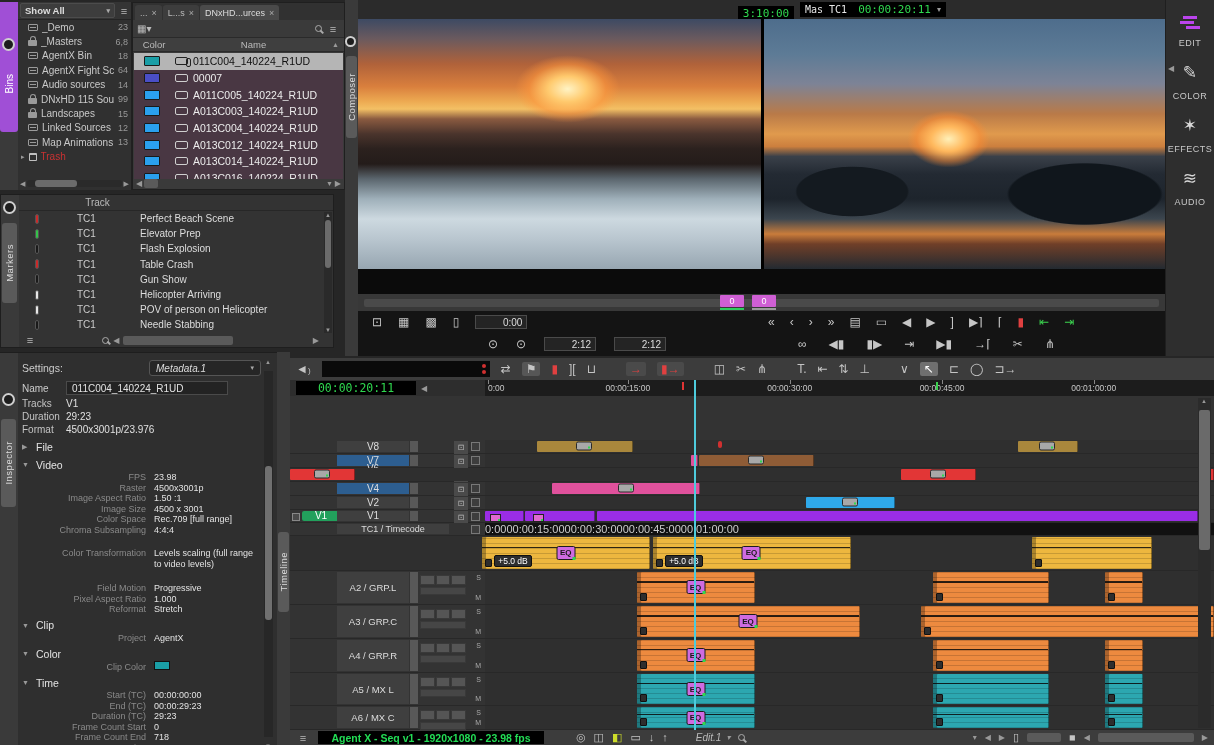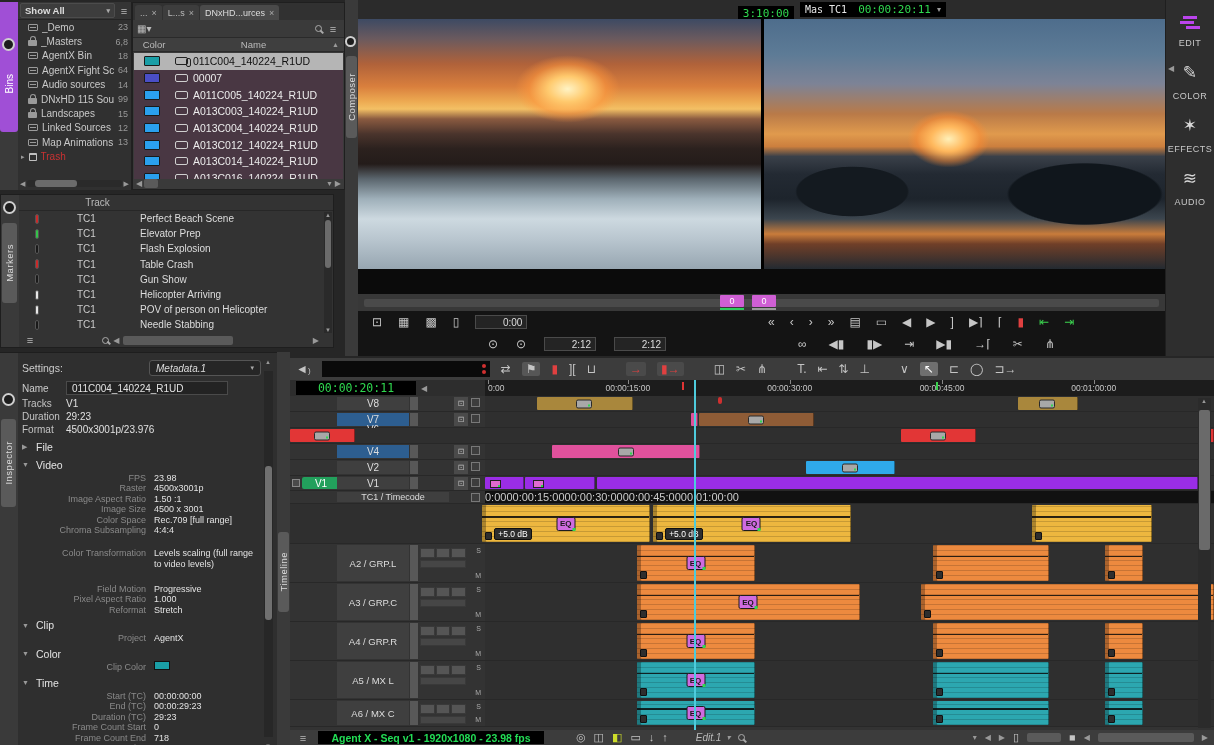--- a/index.html
+++ b/index.html
@@ -103,21 +103,21 @@
   .name-row { display:flex; align-items:center; height:18px; gap:8px; }
   .name-row .l { width:36px; font-size:10px; color:#ccc; }
   .name-input { width:162px; height:14px; background:#232323; border:1px solid #4a4a4a; color:#e3e3e3;
                 font-size:10px; display:flex; align-items:center; padding:0 5px; }
   .sum-row { display:flex; height:13px; align-items:center; font-size:10px; }
   .sum-row .l { width:44px; color:#c4c4c4; }
   .sum-row .v { color:#e0e0e0; }
   .sec-h { display:flex; align-items:center; height:15px; gap:6px; margin-top:3px; }
   .sec-h .tri { font-size:7px; color:#999; width:8px; }
   .sec-h .sec-t { font-size:10.5px; color:#e2e2e2; }
-  .f-row { display:flex; min-height:10.5px; align-items:flex-end; }
+  .f-row { display:flex; min-height:10.5px; align-items:center; }
   .f-l { width:132px; text-align:right; padding-right:8px; font-size:9px; color:#8a8a8a; flex:none; }
   .f-v { font-size:9px; color:#e2e2e2; }
   .f-row.tall { align-items:flex-start; min-height:22px; }
   .f-row.tall .f-v { width:118px; line-height:10.5px; }
   .sp-row { height:13px; }
   .swatch { display:inline-block; width:16px; height:9px; border:1px solid #111; }
   .insp-scroll { position:absolute; right:4px; top:18px; bottom:8px; width:9px; background:#272727; }
   .insp-scroll .vthumb { position:absolute; left:1px; right:1px; top:26%; height:42%; background:#707070; border-radius:3px; }
 
   
@@ -749,21 +749,21 @@
           <span class="rlab" style="left: 41.8%;">00:00:30:00</span>
           <span class="rtick" style="left: 62.7%;"></span>
           <span class="rlab" style="left: 62.7%;">00:00:45:00</span>
           <span class="rtick" style="left: 83.5%;"></span>
           <span class="rlab" style="left: 83.5%;">00:01:00:00</span>
           <span class="rmark" style="left: 27%; background: rgb(224, 52, 52);"></span>
           <span class="rmark" style="left: 61.8%; background: rgb(58, 208, 78);"></span>
         </div>
     </div>
     <div class="tracks" id="track-rows">
-        <div class="trow" style="height: 16px;">
+        <div class="trow" style="height: 16px; margin-top: 44px;">
           <div class="thdr">
             <div class="ncell">V8</div>
             <div class="pencil"></div>
             <div class="monbtn">⊡</div>
             <div class="rbox"></div>
           </div>
           <div class="tlane">
             <div class="clip c-tan" style="left: 7.1%; width: 13.2%;">
               <span class="fxb"></span>
             </div>

